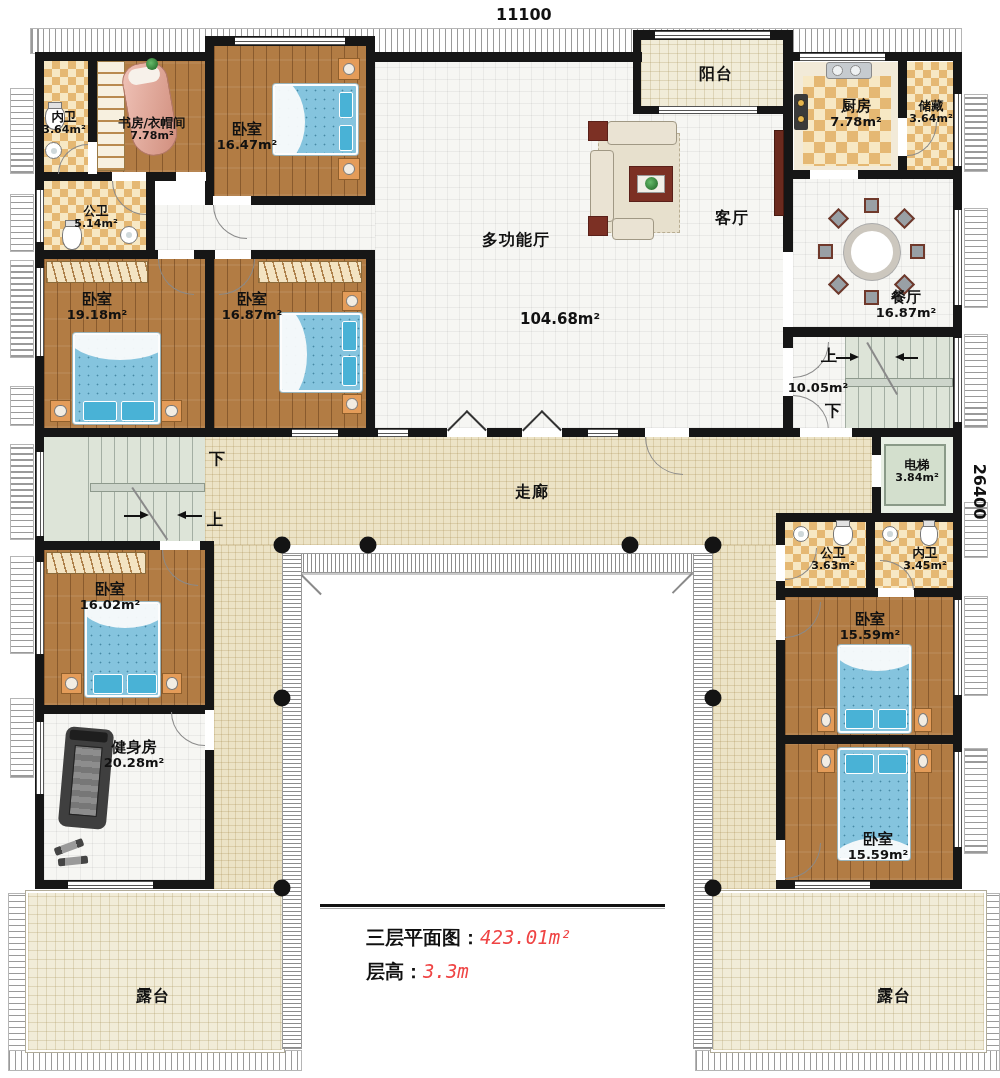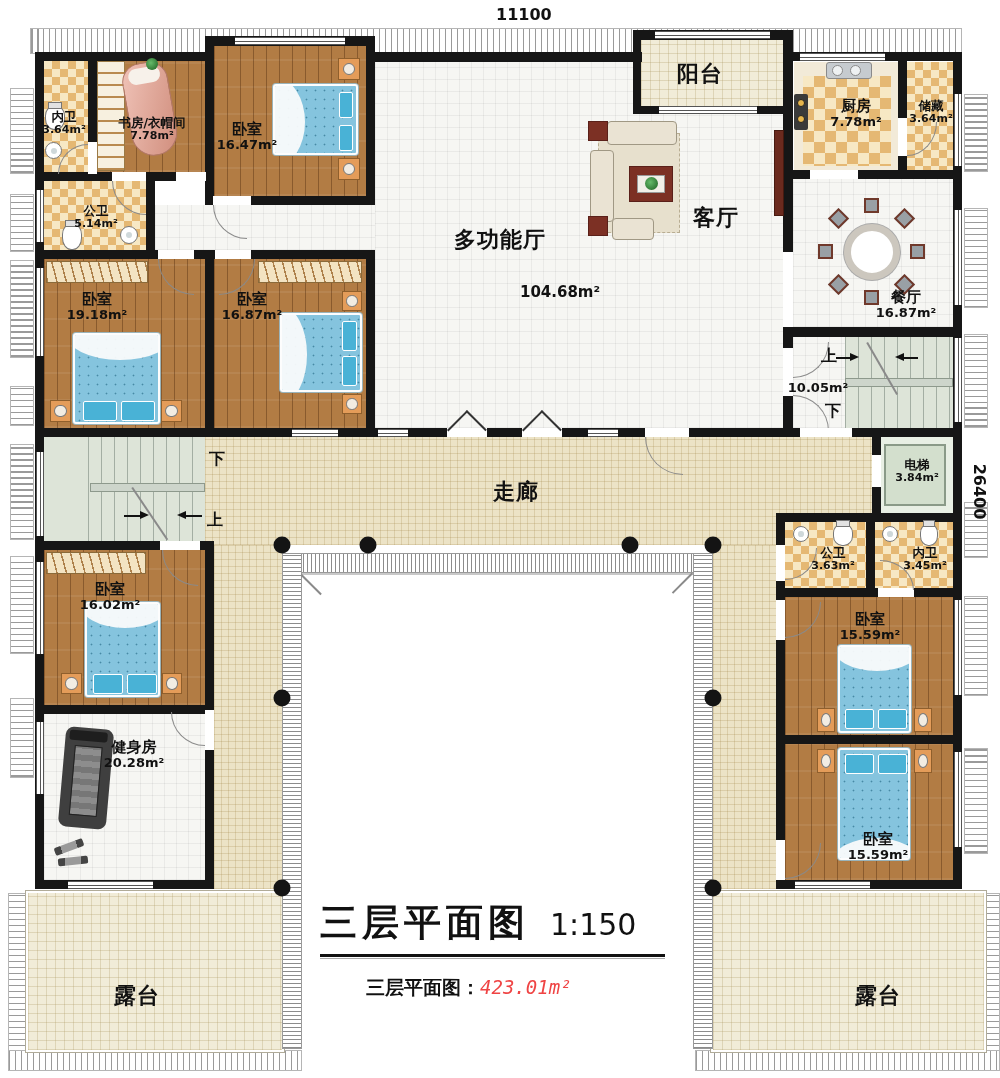--- a/index.html
+++ b/index.html
@@ -51,21 +51,21 @@
   .redsq{background:#7c3024;border:1px solid #5a2019;}
   .plant{border-radius:50%;background:radial-gradient(circle at 40% 40%,#66bb6a,#1b5e20);}
   .dtable{border-radius:50%;background:#fff;border:7px solid #ccc7be;box-shadow:0 0 0 1px #aaa;}
   .chair{background:#99a0a5;border:2px solid #70392b;}
   .tri{width:0;height:0;border-style:solid;}
   .lbl{position:absolute;transform:translate(-50%,-50%);display:flex;flex-direction:column;align-items:center;line-height:1.15;color:#111;font-weight:bold;text-align:center;white-space:nowrap;z-index:4;}
   .lbl .nm{font-size:15px;}
   .lbl .ar{font-size:13px;}
   .lbl.sm .nm{font-size:12.5px;}
   .lbl.sm .ar{font-size:11px;}
-  .lbl.big{font-size:22px;letter-spacing:1px;}
+  .lbl.big{font-size:16px;letter-spacing:1px;margin-left:16px;}
   .lbl.mid{font-size:15px;}
   .lbl.stair{font-size:16px;}
   .dim{position:absolute;font-size:16px;font-weight:bold;color:#111;z-index:6;}
   .title-block{position:absolute;left:320px;top:898px;z-index:6;color:#111;}
   .title-row{display:flex;align-items:baseline;gap:20px;}
   .title-main{font-size:37px;font-weight:bold;letter-spacing:5px;}
   .title-scale{font-size:30px;font-weight:500;}
   .title-underline{width:345px;height:5px;border-top:3px solid #111;border-bottom:1px solid #aaa;margin-top:6px;}
   .title-sub{margin:16px 0 0 46px;font-size:19px;font-weight:bold;}
   .title-sub .val{font-family:"DejaVu Sans Mono",monospace;font-weight:normal;color:#ef4444;font-style:italic;}
@@ -362,21 +362,21 @@
     <span class="nm">卧室</span>
     <span class="ar">16.47m²</span>
   </div>
   <div class="lbl sm" style="left:96px;top:218px">
     <span class="nm">公卫</span>
     <span class="ar">5.14m²</span>
   </div>
   <div class="lbl big" style="left:500px;top:240px">
     <span>多功能厅</span>
   </div>
-  <div class="lbl mid" style="left:560px;top:293px">
+  <div class="lbl mid" style="left:560px;top:320px">
     <span>104.68m²</span>
   </div>
   <div class="lbl big" style="left:700px;top:74px">
     <span>阳台</span>
   </div>
   <div class="lbl big" style="left:716px;top:218px">
     <span>客厅</span>
   </div>
   <div class="lbl" style="left:856px;top:114px">
     <span class="nm">厨房</span>
@@ -448,23 +448,22 @@
     <span>露台</span>
   </div>
   <div class="lbl big" style="left:878px;top:996px">
     <span>露台</span>
   </div>
 
   <div class="dim" style="left:496px;top:5px">11100</div>
   <div class="dim" style="left:952px;top:482px;transform:rotate(90deg);transform-origin:center">26400</div>
 
   <div class="title-block">
-    <div class="title-row">
-      <span class="title-main">三层平面图</span>
-      <span class="title-scale">1:150</span>
-    </div>
     <div class="title-underline"></div>
     <div class="title-sub">
       <span>三层平面图：</span><span class="val">423.01m²</span>
     </div>
+    <div class="title-sub" style="margin-top:8px">
+      <span>层高：</span><span class="val">3.3m</span>
+    </div>
   </div>
 
 </div>
 
 </body></html>

